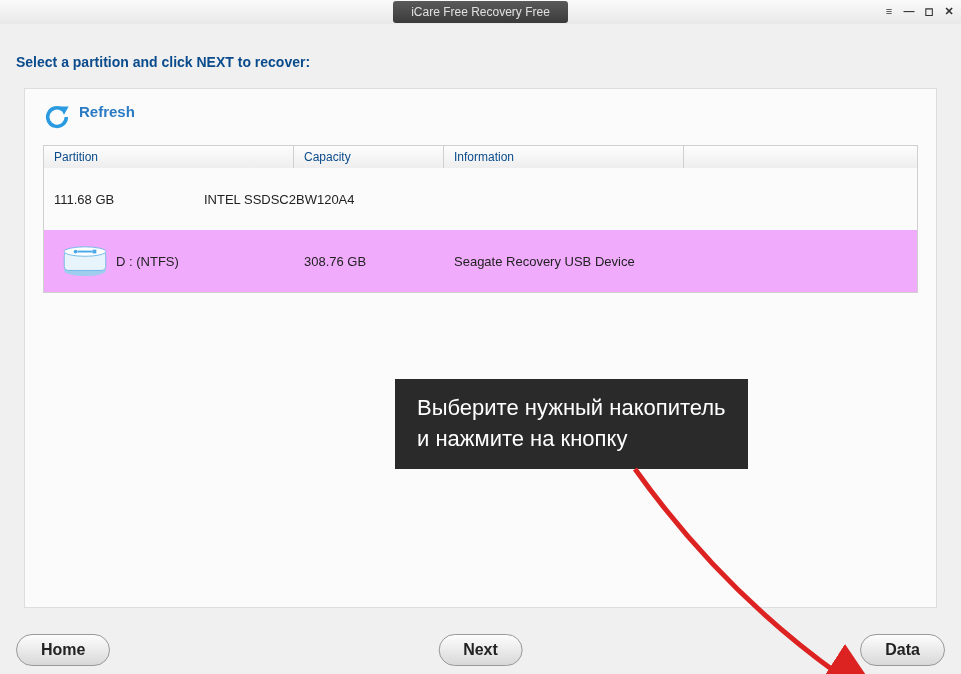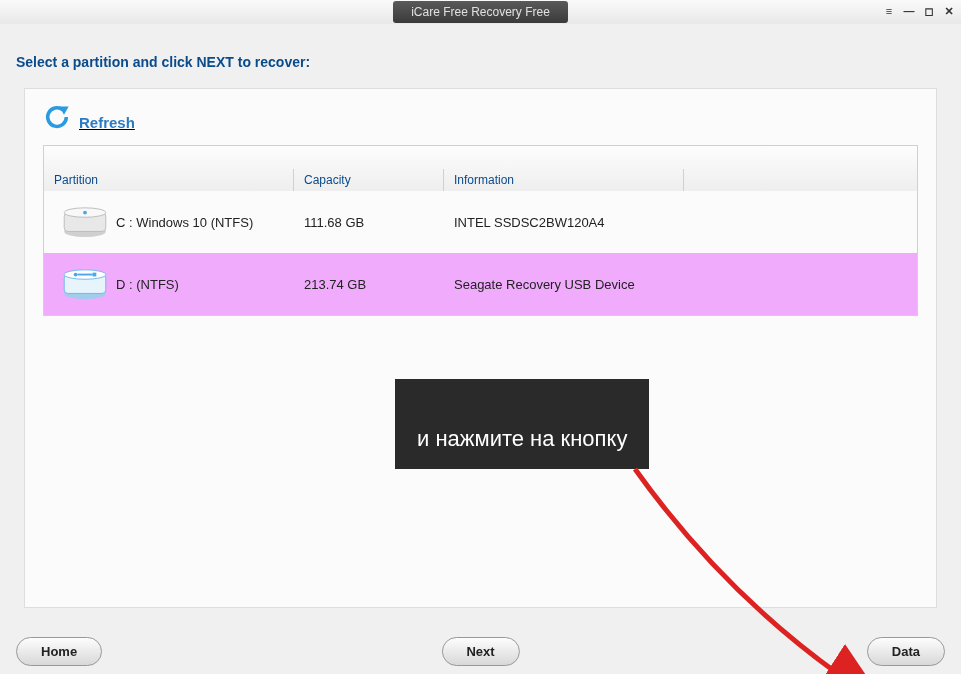--- a/index.html
+++ b/index.html
@@ -44,24 +44,23 @@
     }
     .panel {
       background: #fbfbfb;
       border: 1px solid #ddd;
       margin: 0 24px;
       height: 520px;
       position: relative;
     }
     .refresh {
       display: flex;
-      align-items: flex-end;
+      align-items: flex-start;
       padding: 14px 18px;
       cursor: pointer;
-      text-decoration: underline;
     }
     .refresh-icon {
       width: 28px;
       height: 28px;
       margin-right: 8px;
     }
     .refresh-label {
       color: #2a7bc4;
       font-weight: bold;
       font-size: 15px;
@@ -72,21 +71,20 @@
     }
     .grid-header {
       display: flex;
       background: linear-gradient(to bottom, #fdfdfd, #eeeeee);
       font-size: 12px;
       color: #0a4b8c;
     }
     .grid-header > div {
       padding: 4px 10px;
       border-right: 1px solid #d0d0d0;
-      margin-top: 23px;
     }
     .col-part { width: 250px; }
     .col-cap  { width: 150px; }
     .col-info { width: 240px; }
     .col-rest { flex: 1; border-right: none !important; }
     .grid-row {
       display: flex;
       align-items: center;
       font-size: 13px;
       color: #222;
@@ -129,21 +127,21 @@
       right: 0;
       display: flex;
       justify-content: space-between;
       padding: 0 16px;
     }
     .pill-btn {
       background: linear-gradient(to bottom, #fdfdfd, #d8d8d8);
       border: 1px solid #999;
       border-radius: 16px;
       padding: 6px 24px;
-      font-size: 13px;
+      font-size: 16px;
       font-weight: bold;
       color: #222;
       cursor: pointer;
       min-width: 74px;
       text-align: center;
     }
     .footer-center { position: absolute; left: 50%; transform: translateX(-50%); }
   </style>
 </head>
 <body>
@@ -171,52 +169,43 @@
 
   <div class="grid">
     <div class="grid-header">
       <div class="col-part">Partition</div>
       <div class="col-cap">Capacity</div>
       <div class="col-info">Information</div>
       <div class="col-rest"></div>
     </div>
 
     <div class="grid-row">
-      <div class="row-part">
-        <svg class="drive-icon" viewBox="0 0 48 36">
-          <ellipse cx="24" cy="28" rx="22" ry="6" fill="#d0d0d0"></ellipse>
-          <rect x="2" y="8" width="44" height="20" rx="4" fill="#e8e8e8" stroke="#bbb"></rect>
-          <ellipse cx="24" cy="8" rx="22" ry="5" fill="#f8f8f8" stroke="#bbb"></ellipse>
-          <circle cx="24" cy="8" r="2" fill="#4aa8e8"></circle>
-        </svg>
-        <span>C : Windows 10  (NTFS)</span>
-      </div>
       <div class="col-cap">111.68 GB</div>
       <div class="col-info">INTEL SSDSC2BW120A4</div>
     </div>
 
     <div class="grid-row selected">
       <div class="row-part">
         <svg class="drive-icon" viewBox="0 0 48 36">
           <ellipse cx="24" cy="28" rx="22" ry="6" fill="#9fcdee"></ellipse>
           <rect x="2" y="8" width="44" height="20" rx="4" fill="#e8f4fc" stroke="#6fb8e8"></rect>
           <ellipse cx="24" cy="8" rx="22" ry="5" fill="#ffffff" stroke="#6fb8e8"></ellipse>
           <path d="M16 8 h16" stroke="#4aa8e8" stroke-width="2"></path>
           <circle cx="14" cy="8" r="2" fill="#4aa8e8"></circle>
           <rect x="32" y="6" width="4" height="4" fill="#4aa8e8"></rect>
         </svg>
         <span>D :   (NTFS)</span>
       </div>
-      <div class="col-cap">213.74 GB</div>
+      <div class="col-cap">308.76 GB</div>
       <div class="col-info">Seagate  Recovery   USB Device</div>
     </div>
   </div>
 
   <div class="tooltip">
-    <br>
+    <span>Выберите нужный накопитель</span><br>
     <span>и нажмите на кнопку</span>
   </div>
 
   <svg class="arrow-svg" width="340" height="280">
     <defs>
       <marker id="ah" markerWidth="14" markerHeight="12" refX="11" refY="6" orient="auto">
         <path d="M0 0 L14 6 L0 12 Z" fill="#d22"></path>
       </marker>
     </defs>
     <path d="M 40 10 Q 140 150 280 240" stroke="#d22" stroke-width="5" fill="none" marker-end="url(#ah)"></path>

